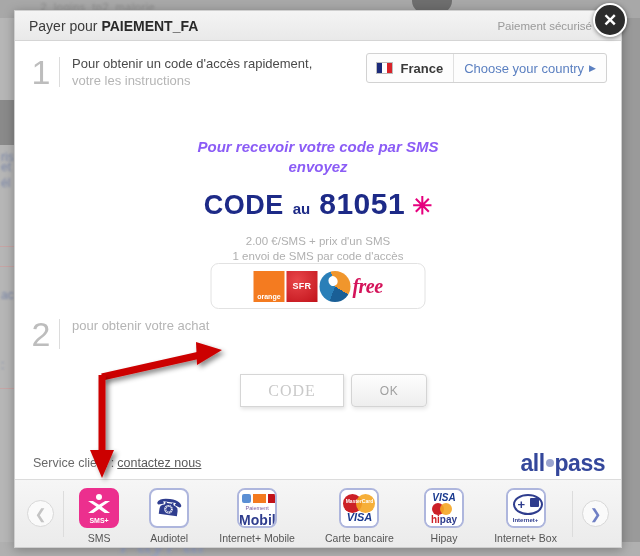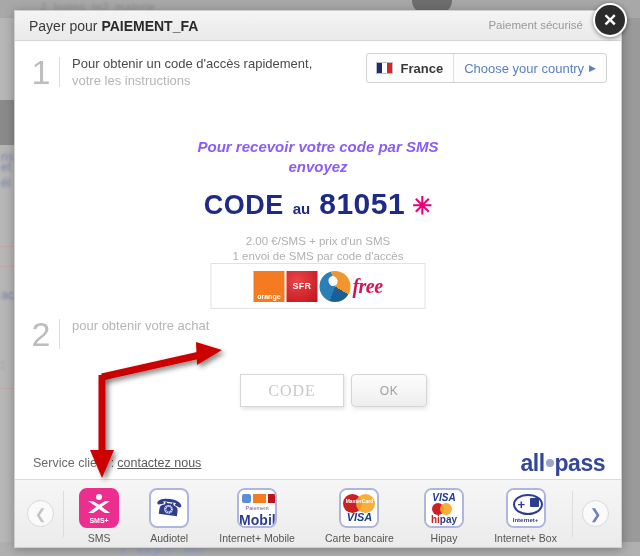--- a/index.html
+++ b/index.html
@@ -83,21 +83,21 @@
     background: linear-gradient(#f4f4f4, #e9e9e9);
     border-bottom: 1px solid #d5d5d5;
     display: flex; align-items: center;
     padding: 0 12px 0 14px;
   }
   #header-title {
     font-size: 14px; color: #3b3b3b;
   }
   #header-title b { font-weight: bold; color: #2a2a2a; }
   #header-right {
-    margin-left: auto; display: flex; gap: 16px;
+    margin-left: auto; display: flex; align-items: center; gap: 7px;
   }
   #secure-label { font-size: 11.5px; color: #9a9a9a; }
   #lock-icon {
     width: 10px; height: 13px; position: relative; display: inline-block;
   }
   #lock-icon::before {
     content: ""; position: absolute; left: 1px; bottom: 0;
     width: 8px; height: 7px; background: #9a9a9a; border-radius: 1px;
   }
   #lock-icon::after {
@@ -178,21 +178,21 @@
   #sms-star {
     font-size: 24px; color: #e6007e; font-weight: bold; margin-left: -2px;
   }
   #sms-price { margin-top: 13px; font-size: 11.5px; color: #b0b0b0; line-height: 15px; }
 
   
   #operators {
     position: absolute; left: 50%; transform: translateX(-50%);
     top: 222px;
     width: 215px; height: 46px;
-    border: 1px solid #e2e2e2; border-radius: 0;
+    border: 1px solid #e2e2e2; border-radius: 8px;
     background: #fff;
     display: flex; align-items: center; justify-content: center; gap: 2px;
   }
   #logo-orange {
     width: 31px; height: 31px; background: #f47b20;
     display: flex; align-items: flex-end; justify-content: center;
     padding-bottom: 2px;
   }
   #logo-orange span { font-size: 7px; color: #fff; font-weight: bold; }
   #logo-sfr {

